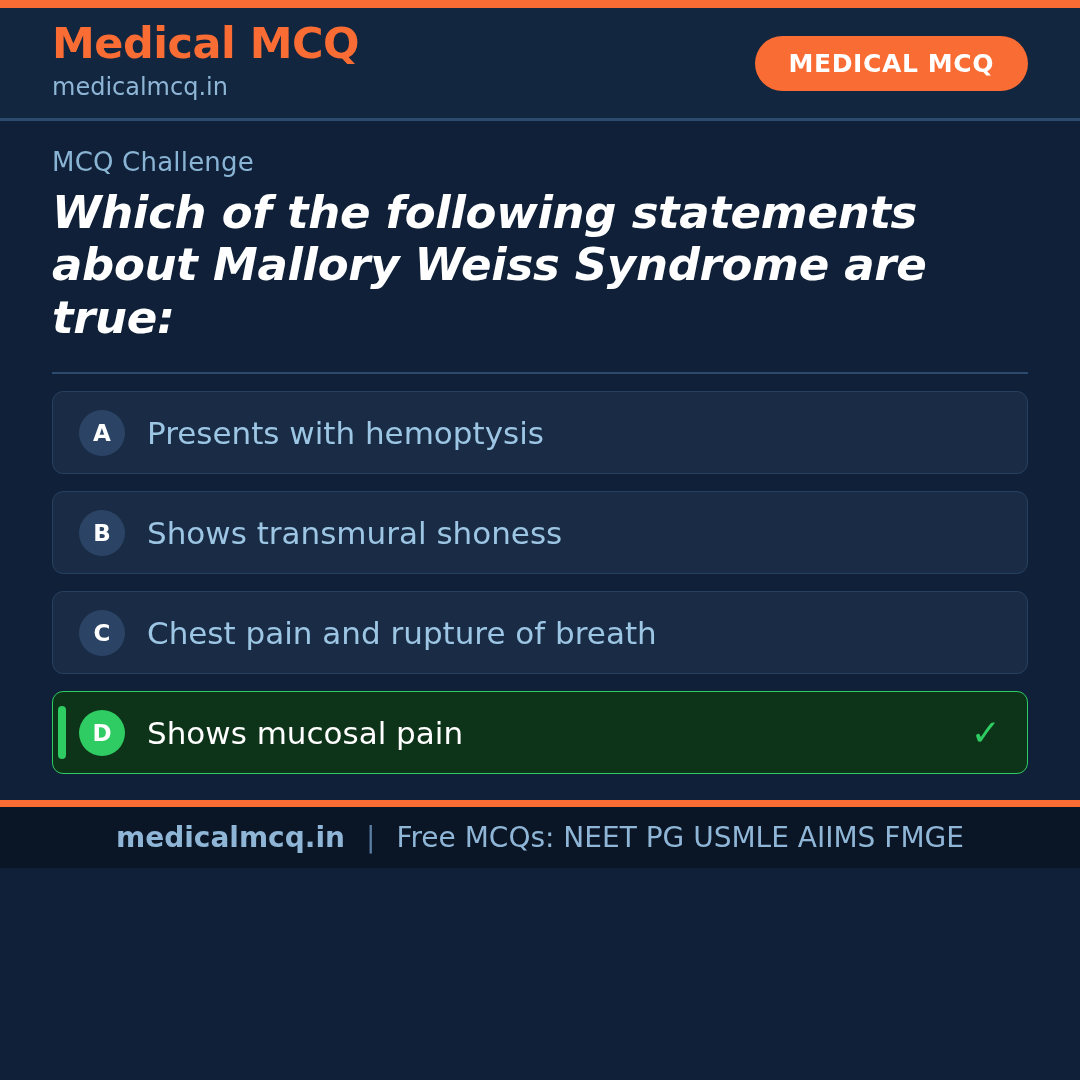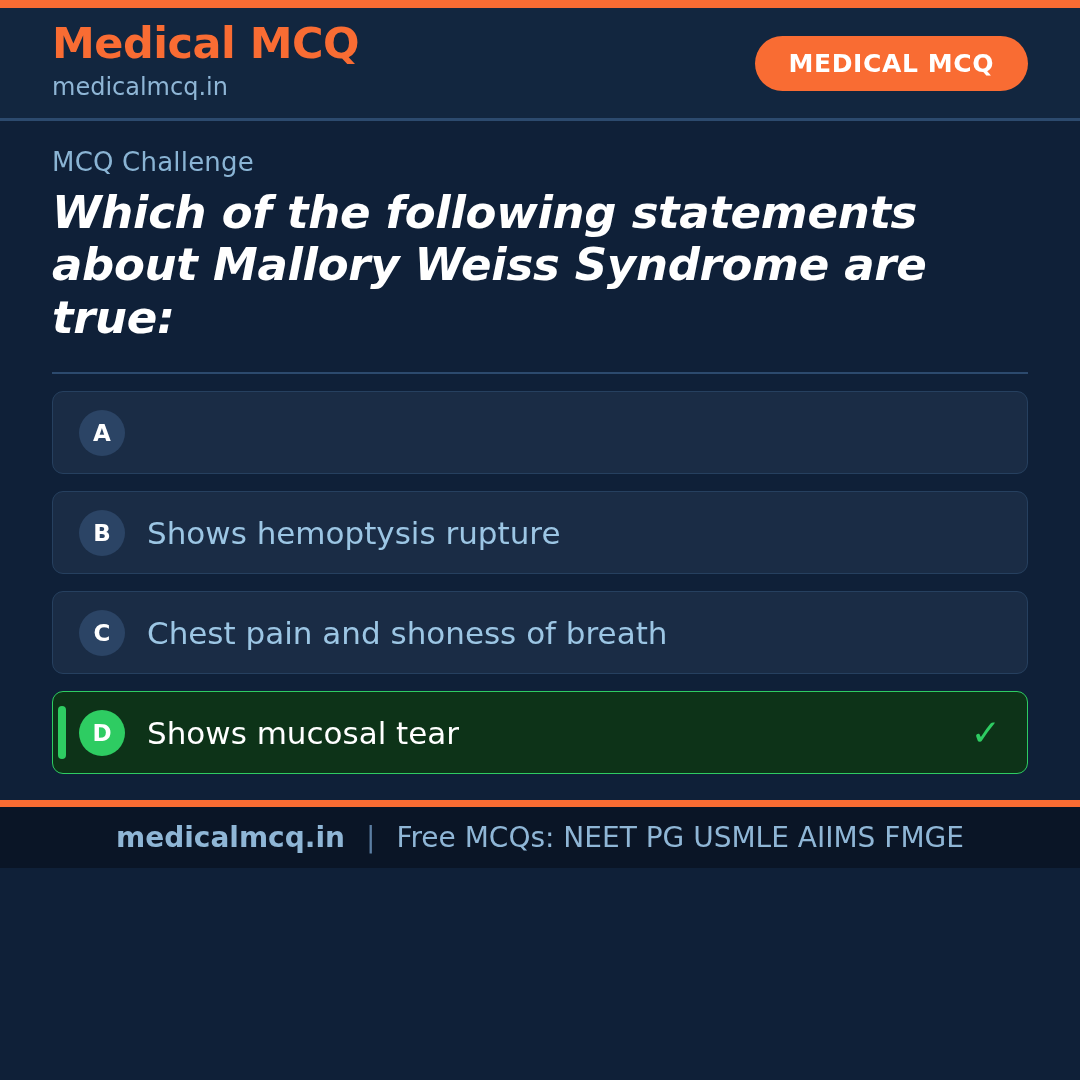--- a/index.html
+++ b/index.html
@@ -228,41 +228,42 @@
   <div class="main">
     <div class="eyebrow">MCQ Challenge</div>
     <h1 class="question">Which of the following statements about Mallory Weiss Syndrome are true:</h1>
     <div class="divider"></div>
 
     <div class="options">
 
       <div class="option">
 
         <div class="option-badge">A</div>
+        <div class="option-text">Presents with hemoptysis</div>
         <div class="option-mark">✓</div>
       </div>
 
       <div class="option">
 
         <div class="option-badge">B</div>
-        <div class="option-text">Shows hemoptysis rupture</div>
+        <div class="option-text">Shows transmural shoness</div>
         <div class="option-mark">✓</div>
       </div>
 
       <div class="option">
 
         <div class="option-badge">C</div>
-        <div class="option-text">Chest pain and shoness of breath</div>
+        <div class="option-text">Chest pain and rupture of breath</div>
         <div class="option-mark">✓</div>
       </div>
 
       <div class="option correct">
         <div class="accent-bar"></div>
         <div class="option-badge">D</div>
-        <div class="option-text">Shows mucosal tear</div>
+        <div class="option-text">Shows mucosal pain</div>
         <div class="option-mark">✓</div>
       </div>
 
     </div>
   </div>
 
   <div class="footer-accent"></div>
   <div class="footer">
     <span class="footer-site">medicalmcq.in</span>
     <span class="footer-sep">|</span>

